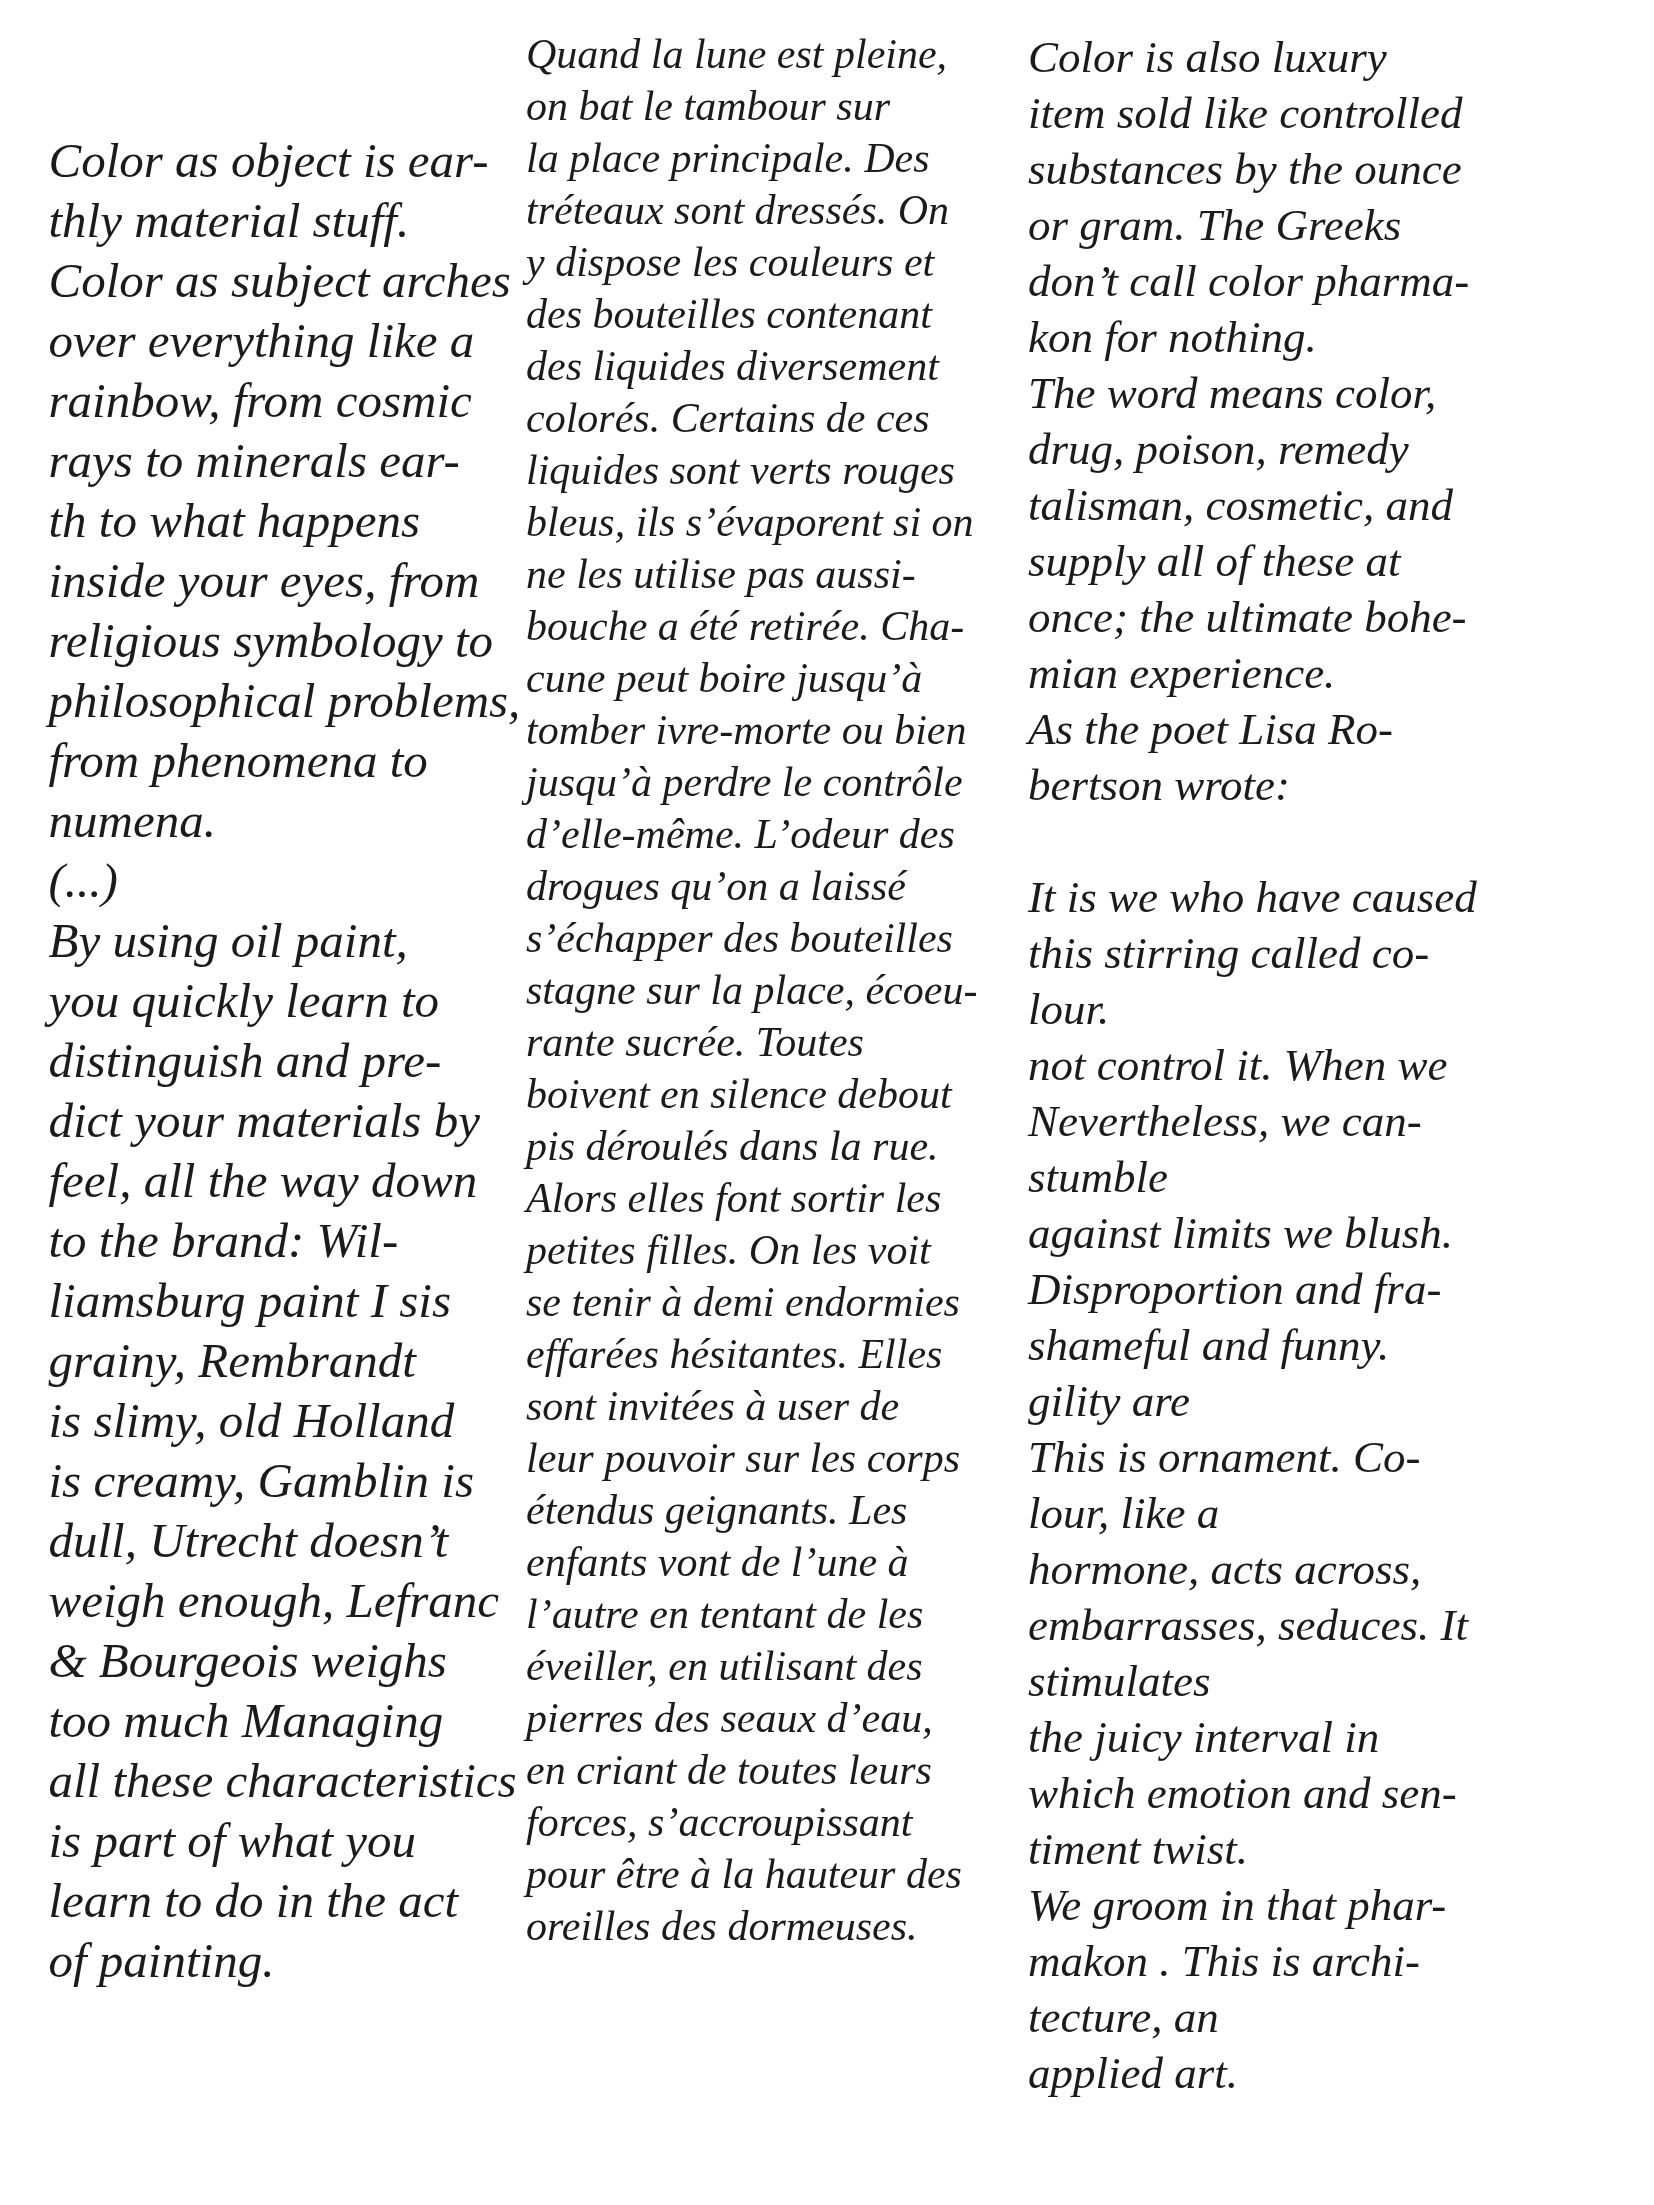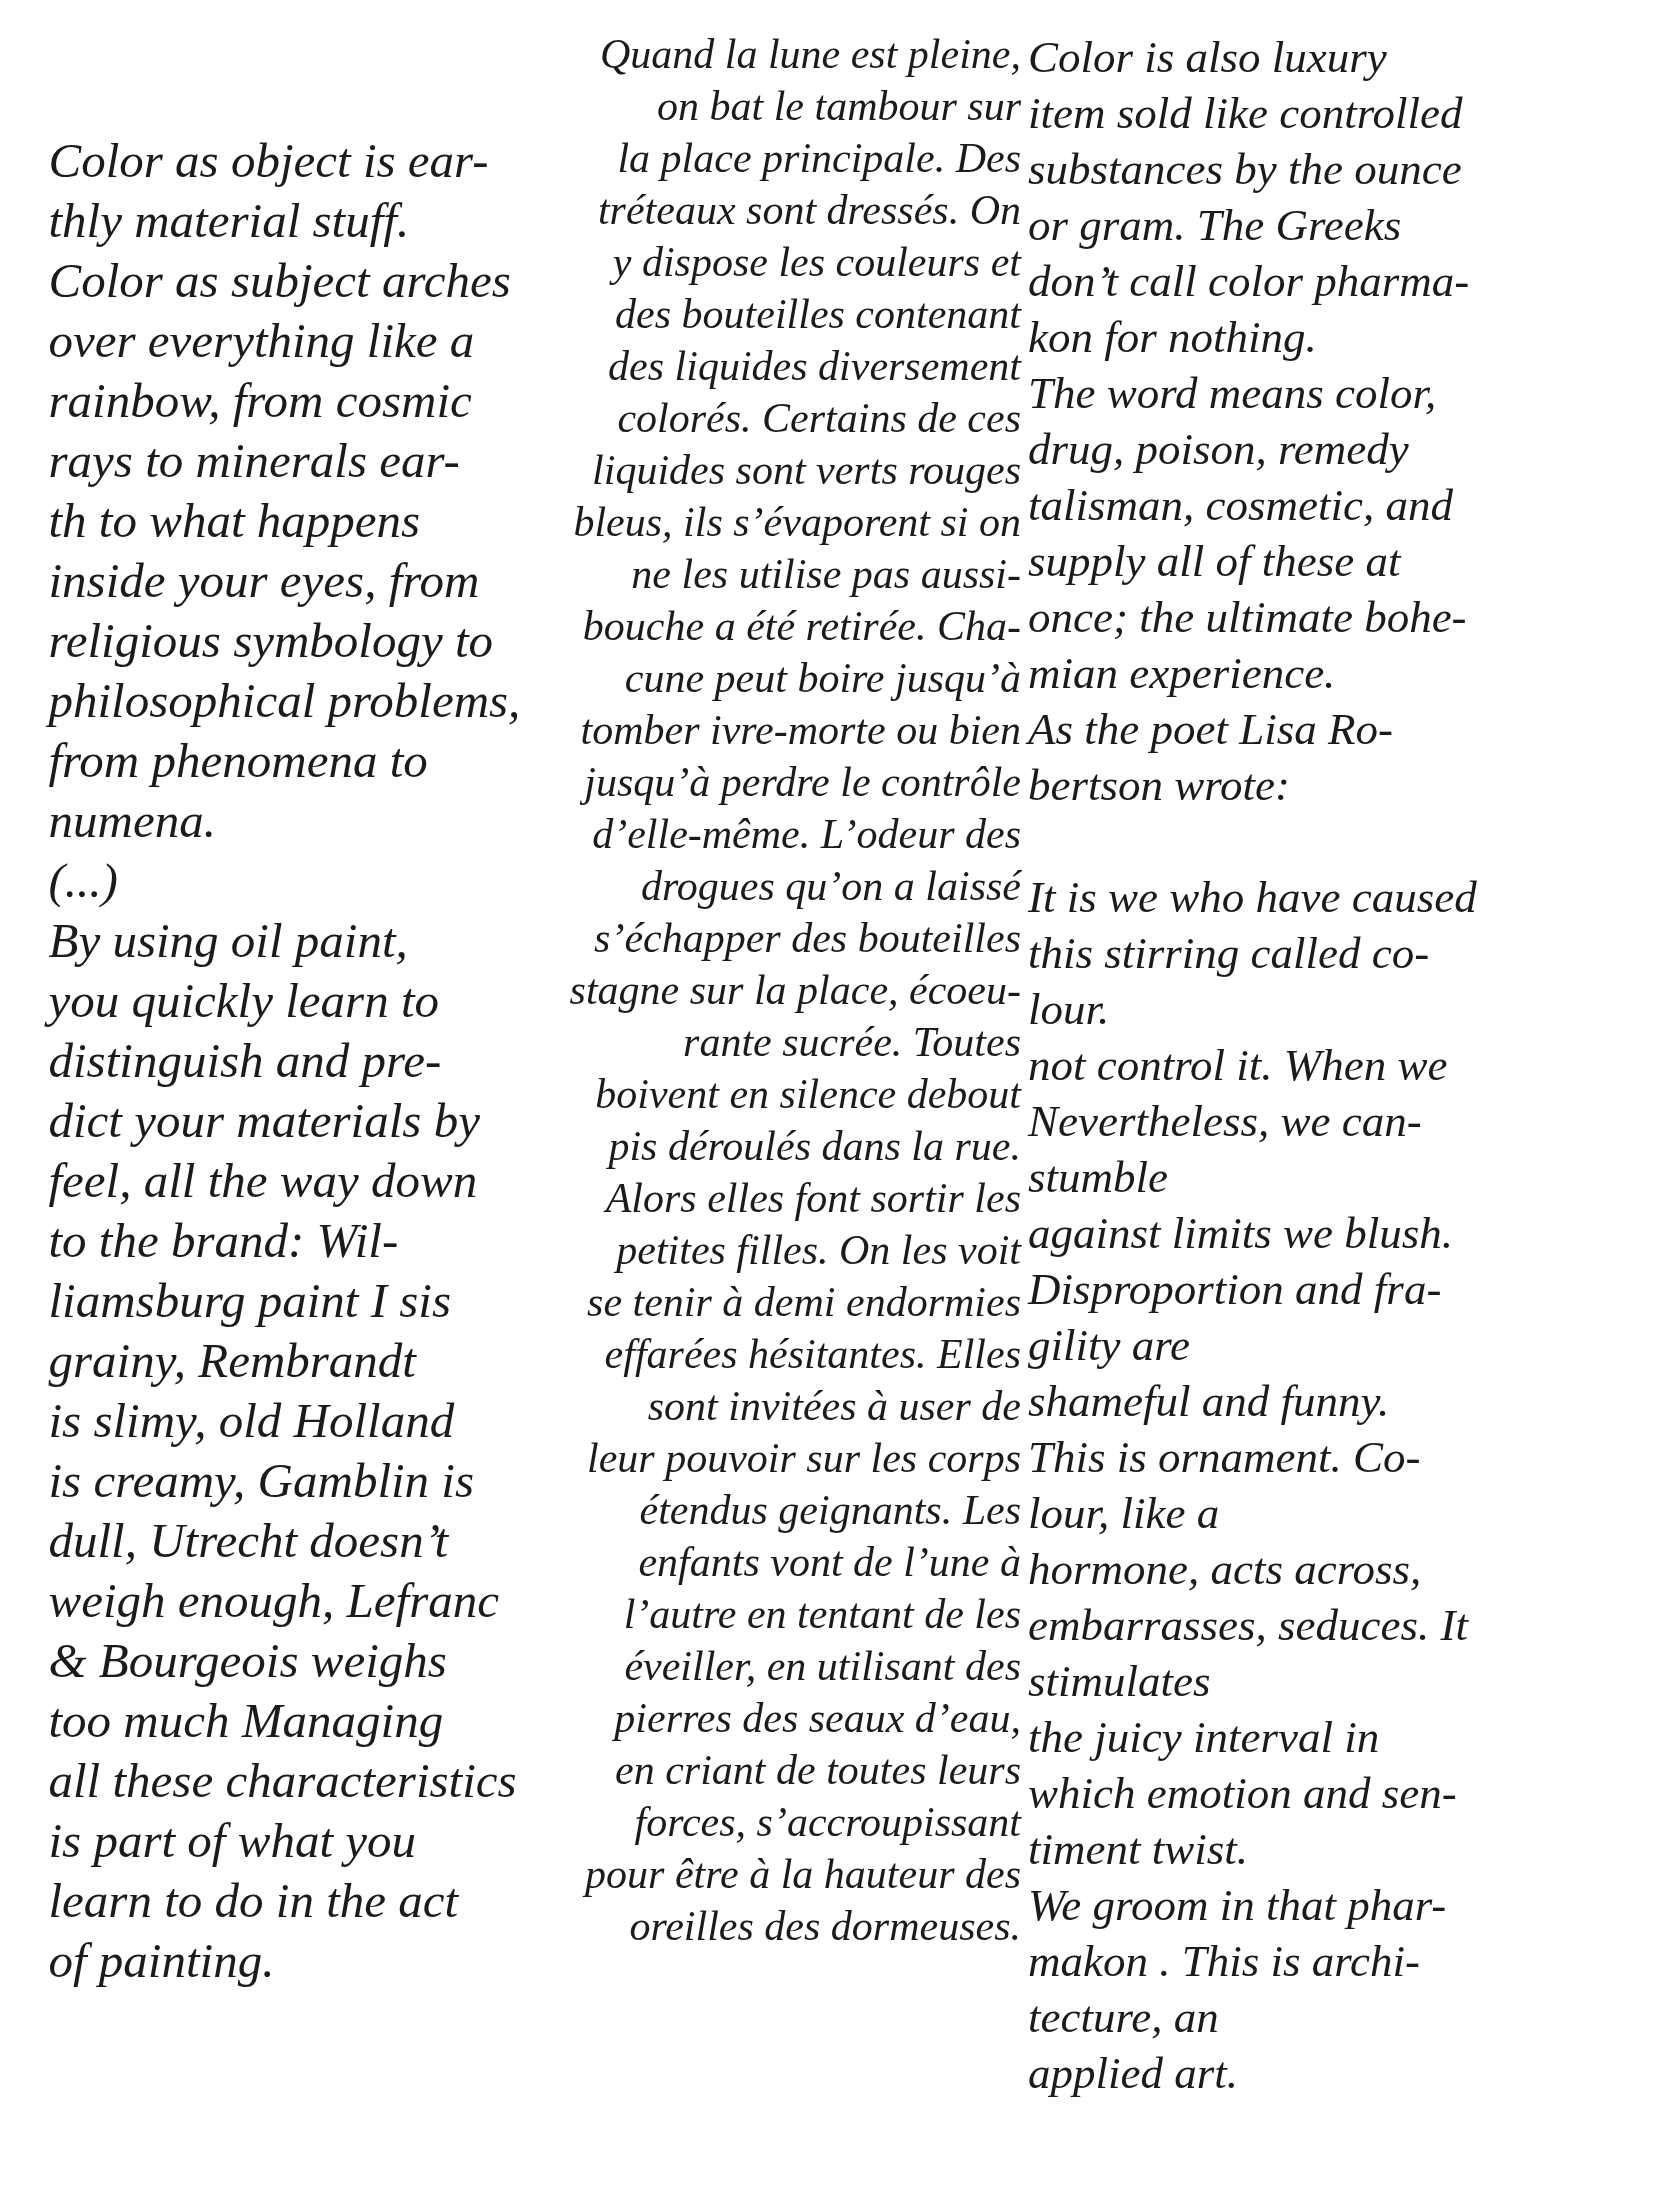--- a/index.html
+++ b/index.html
@@ -30,21 +30,20 @@
     top: 131px;
     width: 493px;
     font-size: 49px;
   }
   .col1 .line { height: 60px; line-height: 60px; margin-left: 22px; }
   .col2 {
     left: 526px;
     top: 28px;
     width: 495px;
     font-size: 42px;
-    text-align: right;
   }
   .col2 .line { height: 52px; line-height: 52px; }
   .col3 {
     left: 1028px;
     top: 29px;
     width: 622px;
     font-size: 45px;
   }
   .col3 .line { height: 56px; line-height: 56px; }
 </style>
@@ -141,22 +140,22 @@
       <div class="line">bertson wrote:</div>
       <div class="line"></div>
       <div class="line">It is we who have caused</div>
       <div class="line">this stirring called co-</div>
       <div class="line">lour.</div>
       <div class="line">not control it. When we</div>
       <div class="line">Nevertheless, we can-</div>
       <div class="line">stumble</div>
       <div class="line">against limits we blush.</div>
       <div class="line">Disproportion and fra-</div>
+      <div class="line">shameful and funny.</div>
       <div class="line">gility are</div>
-      <div class="line">shameful and funny.</div>
       <div class="line">This is ornament. Co-</div>
       <div class="line">lour, like a</div>
       <div class="line">hormone, acts across,</div>
       <div class="line">embarrasses, seduces. It</div>
       <div class="line">stimulates</div>
       <div class="line">the juicy interval in</div>
       <div class="line">which emotion and sen-</div>
       <div class="line">timent twist.</div>
       <div class="line">We groom in that phar-</div>
       <div class="line">makon . This is archi-</div>

